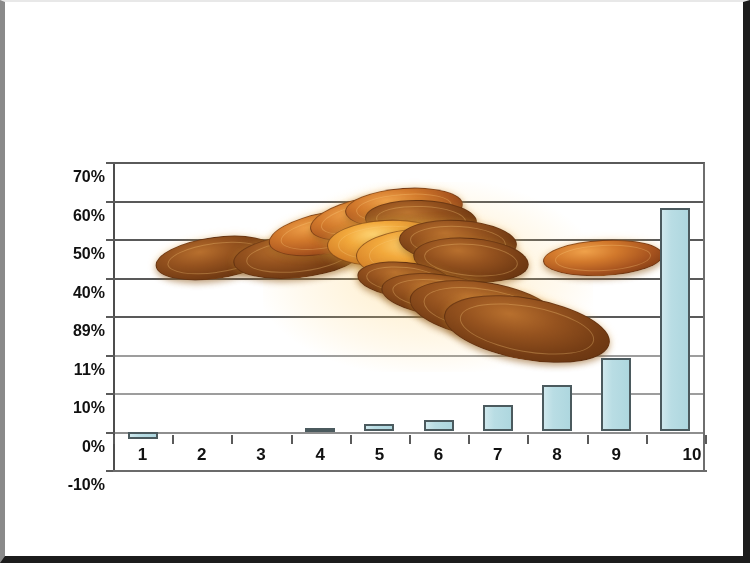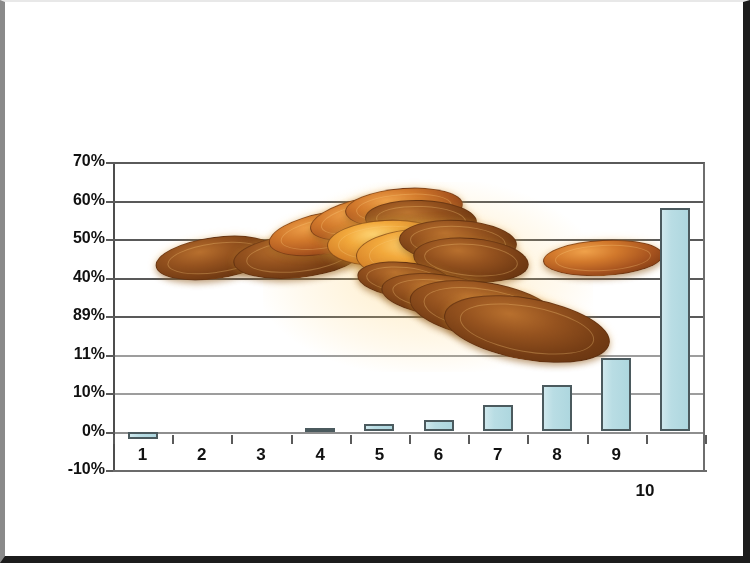--- a/index.html
+++ b/index.html
@@ -94,20 +94,21 @@
   .ylabel {
     position: absolute;
     right: 0;
     width: 58px;
     text-align: right;
     font-size: 16px;
     font-weight: bold;
     color: #111111;
     font-family: "Liberation Sans", sans-serif;
     white-space: nowrap;
+    margin-top: 16px;
   }
   #y-axis-labels {
     position: absolute;
     left: 36px;
     top: 160px;
     width: 64px;
     height: 308px;
   }
 
   
@@ -329,17 +330,17 @@
     <div id="x-labels">
         <div class="xlabel" style="left: 29.6px;">1</div>
         <div class="xlabel" style="left: 88.8px;">2</div>
         <div class="xlabel" style="left: 148px;">3</div>
         <div class="xlabel" style="left: 207.2px;">4</div>
         <div class="xlabel" style="left: 266.4px;">5</div>
         <div class="xlabel" style="left: 325.6px;">6</div>
         <div class="xlabel" style="left: 384.8px;">7</div>
         <div class="xlabel" style="left: 444px;">8</div>
         <div class="xlabel" style="left: 503.2px;">9</div>
-        <div class="xlabel" style="left: 532px; margin-top: 36px;">10</div>
+        <div class="xlabel" style="left: 579px;">10</div>
       </div>
 
   </div>
 </div>
 
 </body></html>

